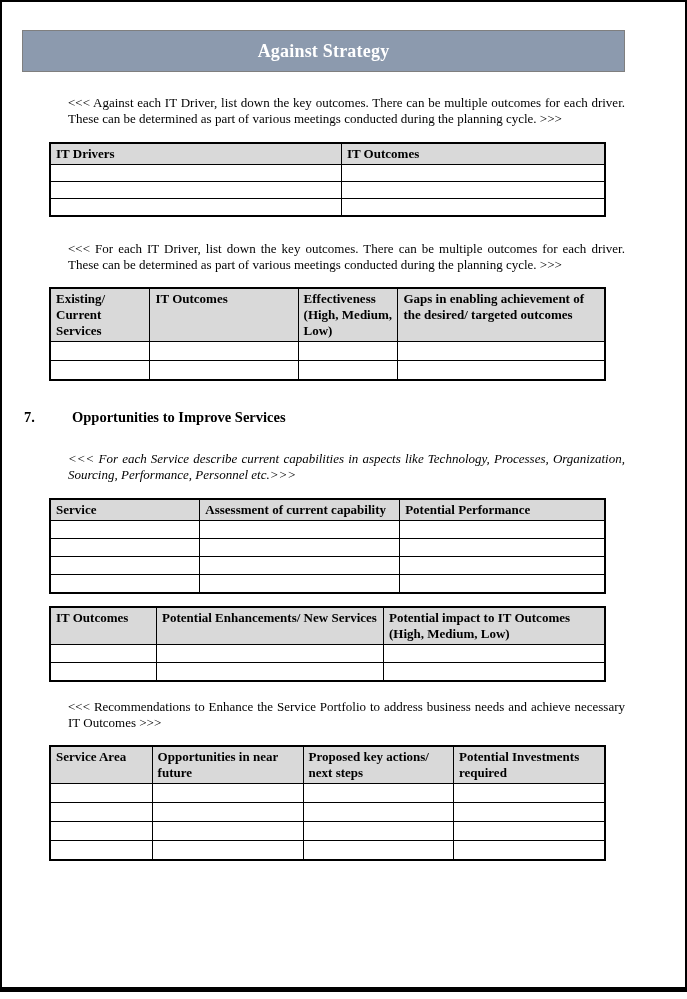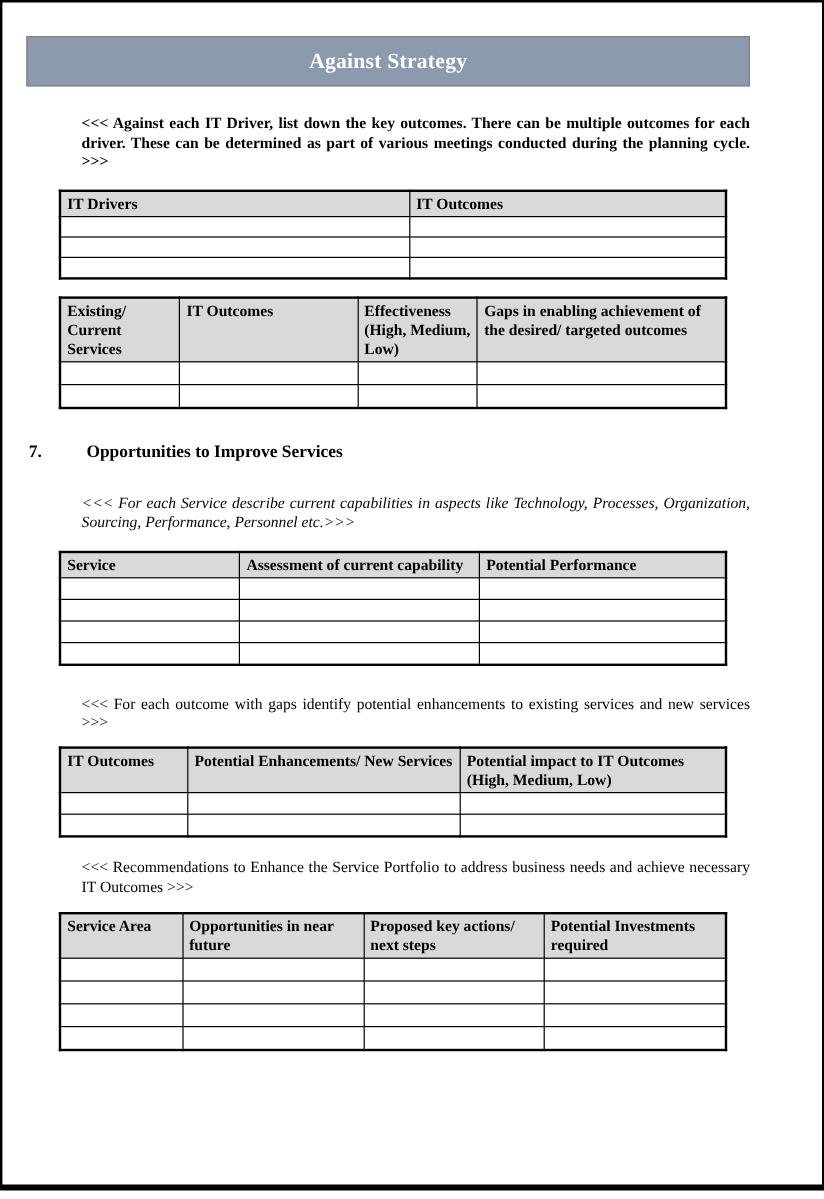--- a/index.html
+++ b/index.html
@@ -68,21 +68,21 @@
     background: var(--th-bg, #d9d9d9);
     text-align: left;
     vertical-align: top;
     font-size: 13px;
     font-weight: bold;
     line-height: 16px;
     padding: 2px 4px 2px 5px;
   }
   table.doc-table td { padding: 0 4px; }
   
-  .p1 { margin: 23px 0 0 46px; font-weight: bold; }
+  .p1 { margin: 23px 0 0 46px; }
   .tb1 { margin: 16px 0 0 46px; }
   .p2 { margin: 24px 0 0 46px; }
   .tb2 { margin: 14px 0 0 46px; border-radius: 11px; }
   .h7 { margin: 28px 0 0 2px; }
   .p3 { margin: 25px 0 0 46px; font-style: italic; }
   .tb3 { margin: 16px 0 0 46px; padding-left: 37px; }
   .p4 { margin: 24px 0 0 46px; }
   .tb4 { margin: 12px 0 0 46px; }
   .p5 { margin: 17px 0 0 46px; }
   .tb5 { margin: 14px 0 0 46px; }
@@ -124,20 +124,21 @@
             <td></td>
             <td></td>
           </tr>
           <tr>
             <td></td>
             <td></td>
           </tr>
         </tbody>
       </table>
 
+    <p class="para p2">&lt;&lt;&lt; For each IT Driver, list down the key outcomes. There can be multiple outcomes for each driver. These can be determined as part of various meetings conducted during the planning cycle. &gt;&gt;&gt;</p>
 
     <table class="doc-table tb2">
         <colgroup>
           <col style="width: 18%;">
           <col style="width: 26.7%;">
           <col style="width: 18%;">
           <col style="width: 37.3%;">
         </colgroup>
         <thead>
           <tr>
@@ -200,21 +201,20 @@
             <td></td>
           </tr>
           <tr>
             <td></td>
             <td></td>
             <td></td>
           </tr>
         </tbody>
       </table>
 
-    <p class="para p4">&lt;&lt;&lt; For each outcome with gaps identify potential enhancements to existing services and new services &gt;&gt;&gt;</p>
 
     <table class="doc-table tb4">
         <colgroup>
           <col style="width: 19.2%;">
           <col style="width: 40.9%;">
           <col style="width: 39.9%;">
         </colgroup>
         <thead>
           <tr>
             <th>IT Outcomes</th>

